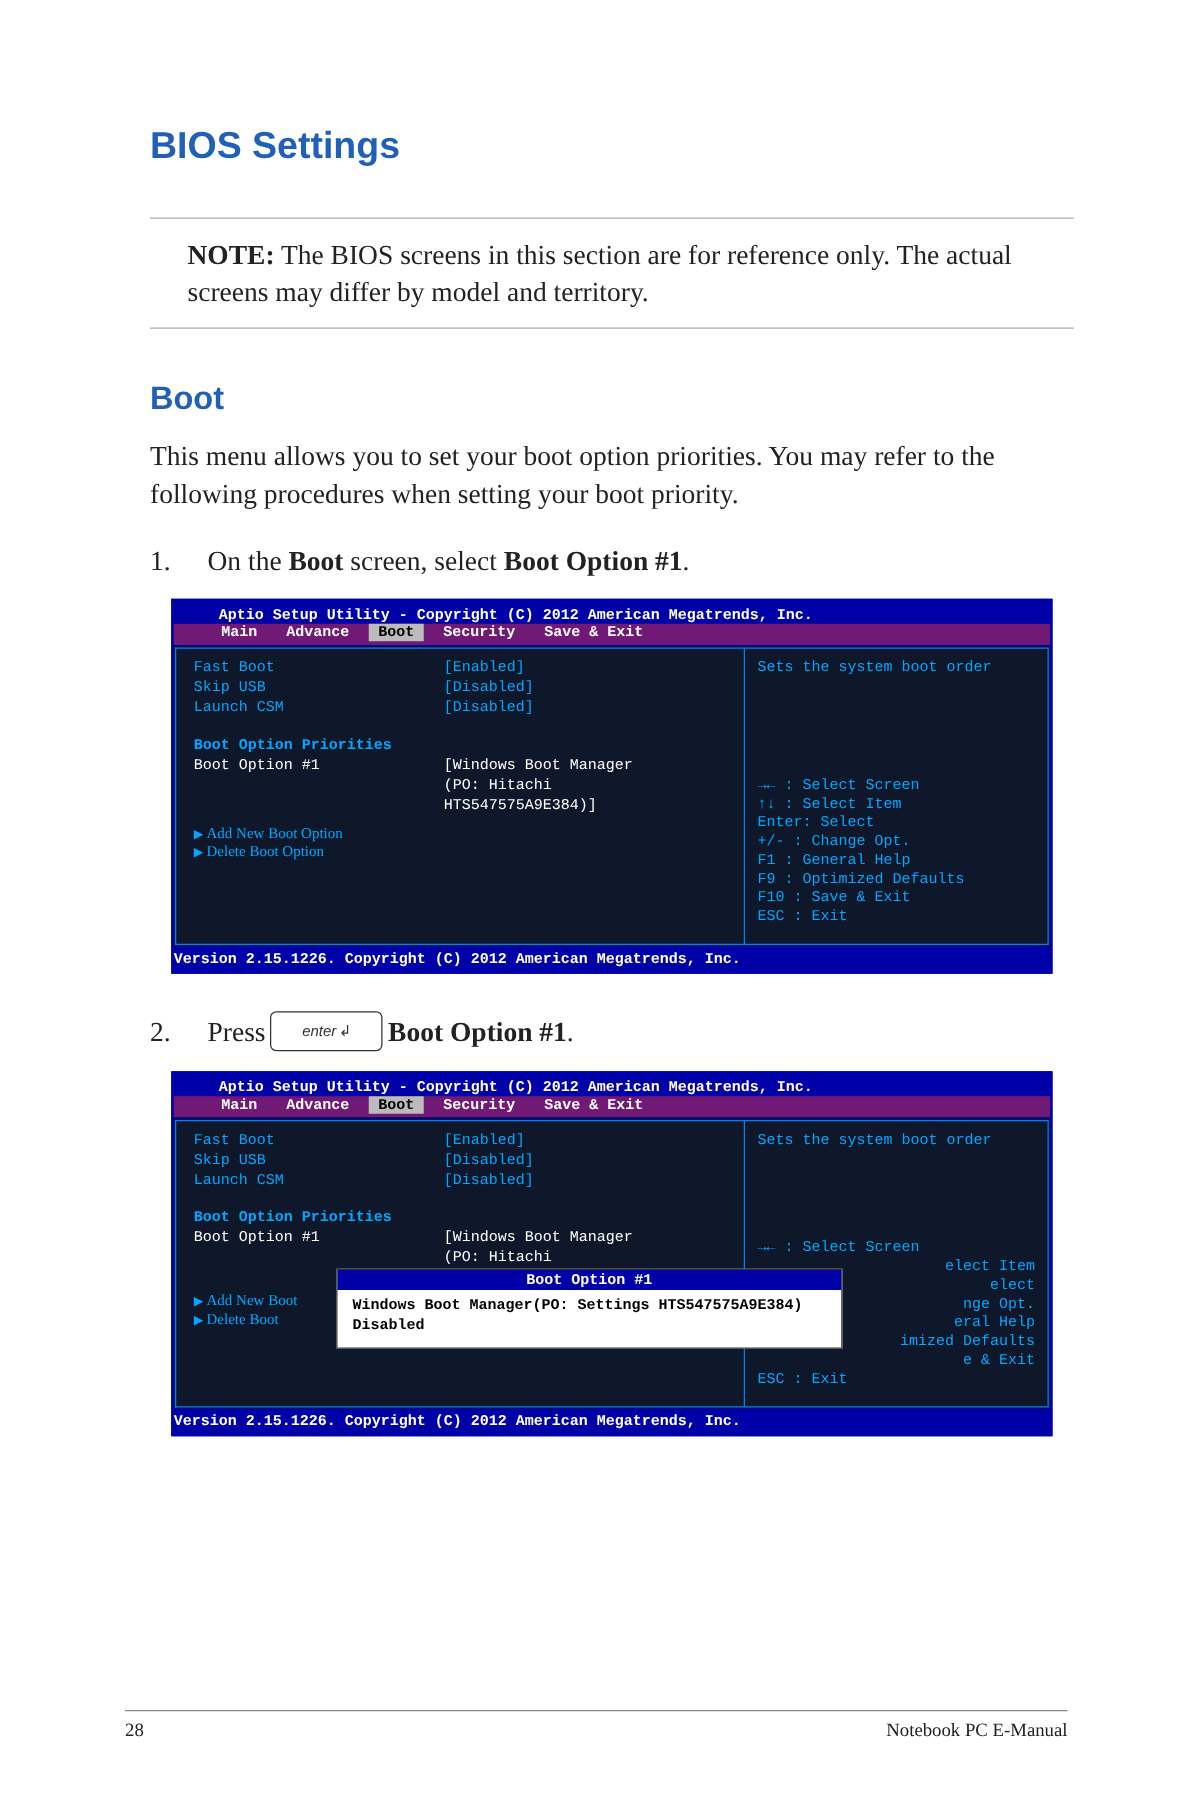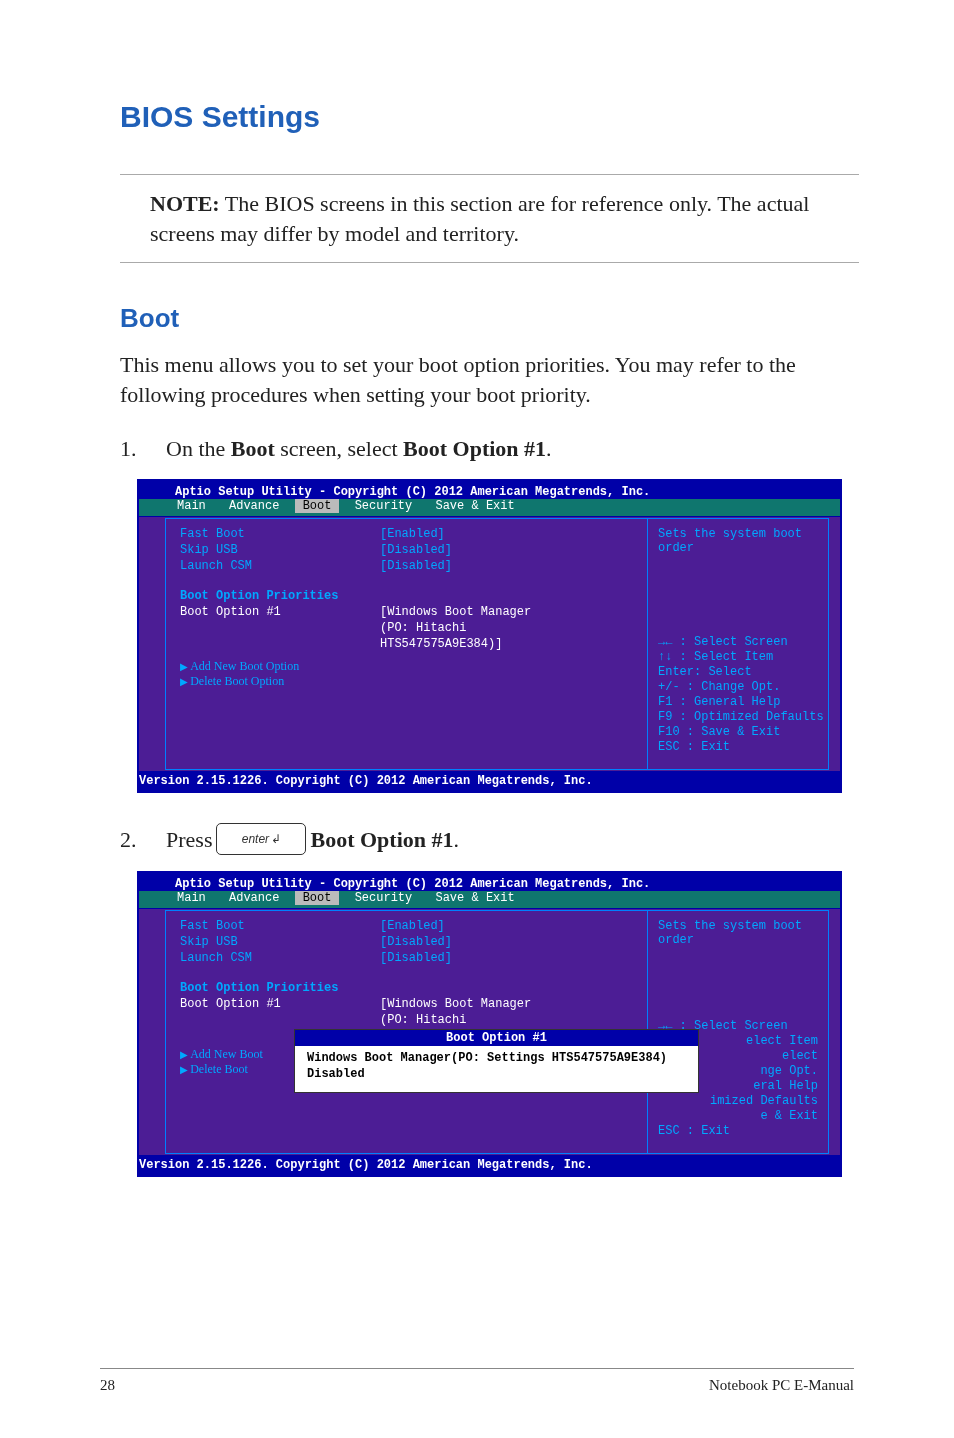--- a/index.html
+++ b/index.html
@@ -74,51 +74,51 @@
     background: #0000a8;
     border: 2px solid #0000a8;
   }
   .bios-top {
     background: #0000a8;
     color: #fff;
     padding: 4px 36px 0 36px;
     font-weight: 700;
   }
   .bios-tabs {
-    background: #0f766e;
+    background: #701a75;
     padding: 0 30px 3px 30px;
+    font-weight: bold;
   }
   .bios-tab {
     display: inline-block;
     color: #fff;
     padding: 0 8px;
   }
   .bios-tab.active {
     background: #bbb;
     color: #000;
   }
   .bios-body {
     display: flex;
-    background: #4c1d95;
+    background: #0f172a;
     border-top: 1px solid #0000a8;
-    padding-left: 25px;
   }
   .bios-left {
     flex: 1;
     padding: 8px 10px 14px 14px;
     border: 1px solid #0080ff;
     border-right: none;
     margin: 1px 0 1px 1px;
     position: relative;
   }
   .bios-right {
-    width: 182px;
+    width: 244px;
     padding: 8px 10px 14px 10px;
     border: 1px solid #0080ff;
-    margin: 1px 11px 1px 0;
+    margin: 1px 1px 1px 0;
     color: #00a8ff;
   }
   .row { display: flex; margin-bottom: 2px; }
   .row .k { width: 200px; color: #00a8ff; }
   .row .v { color: #00a8ff; }
   .row.sel .k, .row.sel .v { color: #fff; }
   .row .bold { font-weight: 700; }
   .submenu { color: #00a8ff; font-family: Liberation Serif, serif; }
   .submenu::before { content: "▶ "; color: #00a8ff; font-size: 10px; }
   .help-line { color: #00a8ff; margin-bottom: 1px; white-space: nowrap; }

